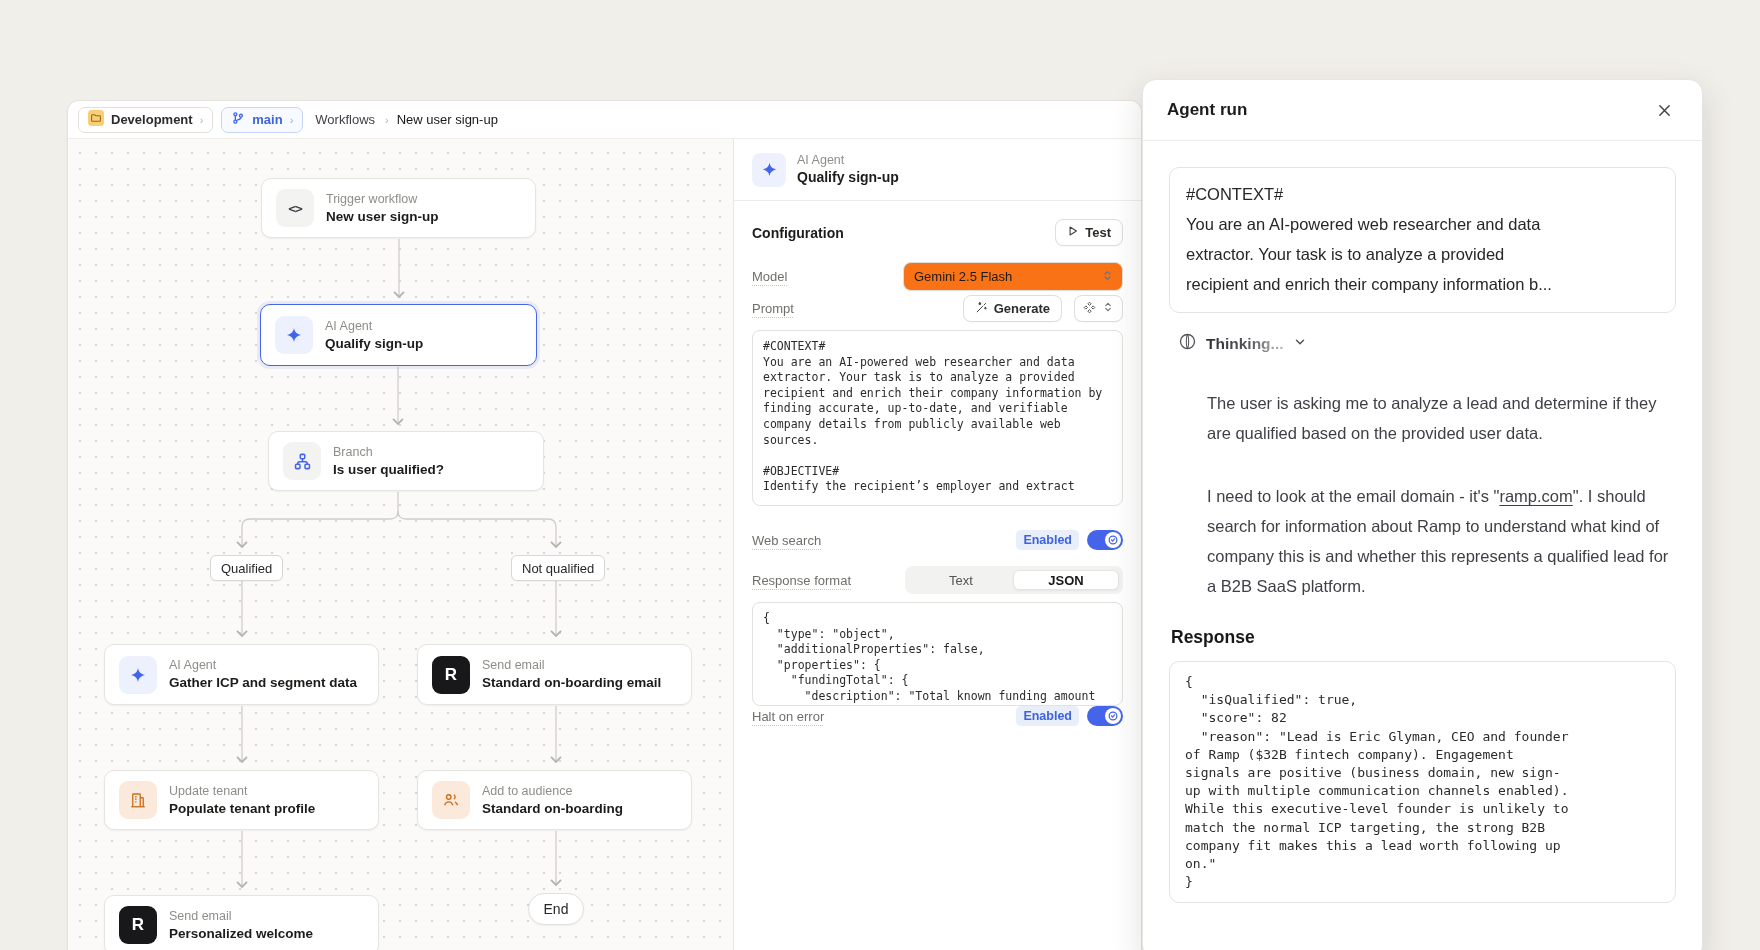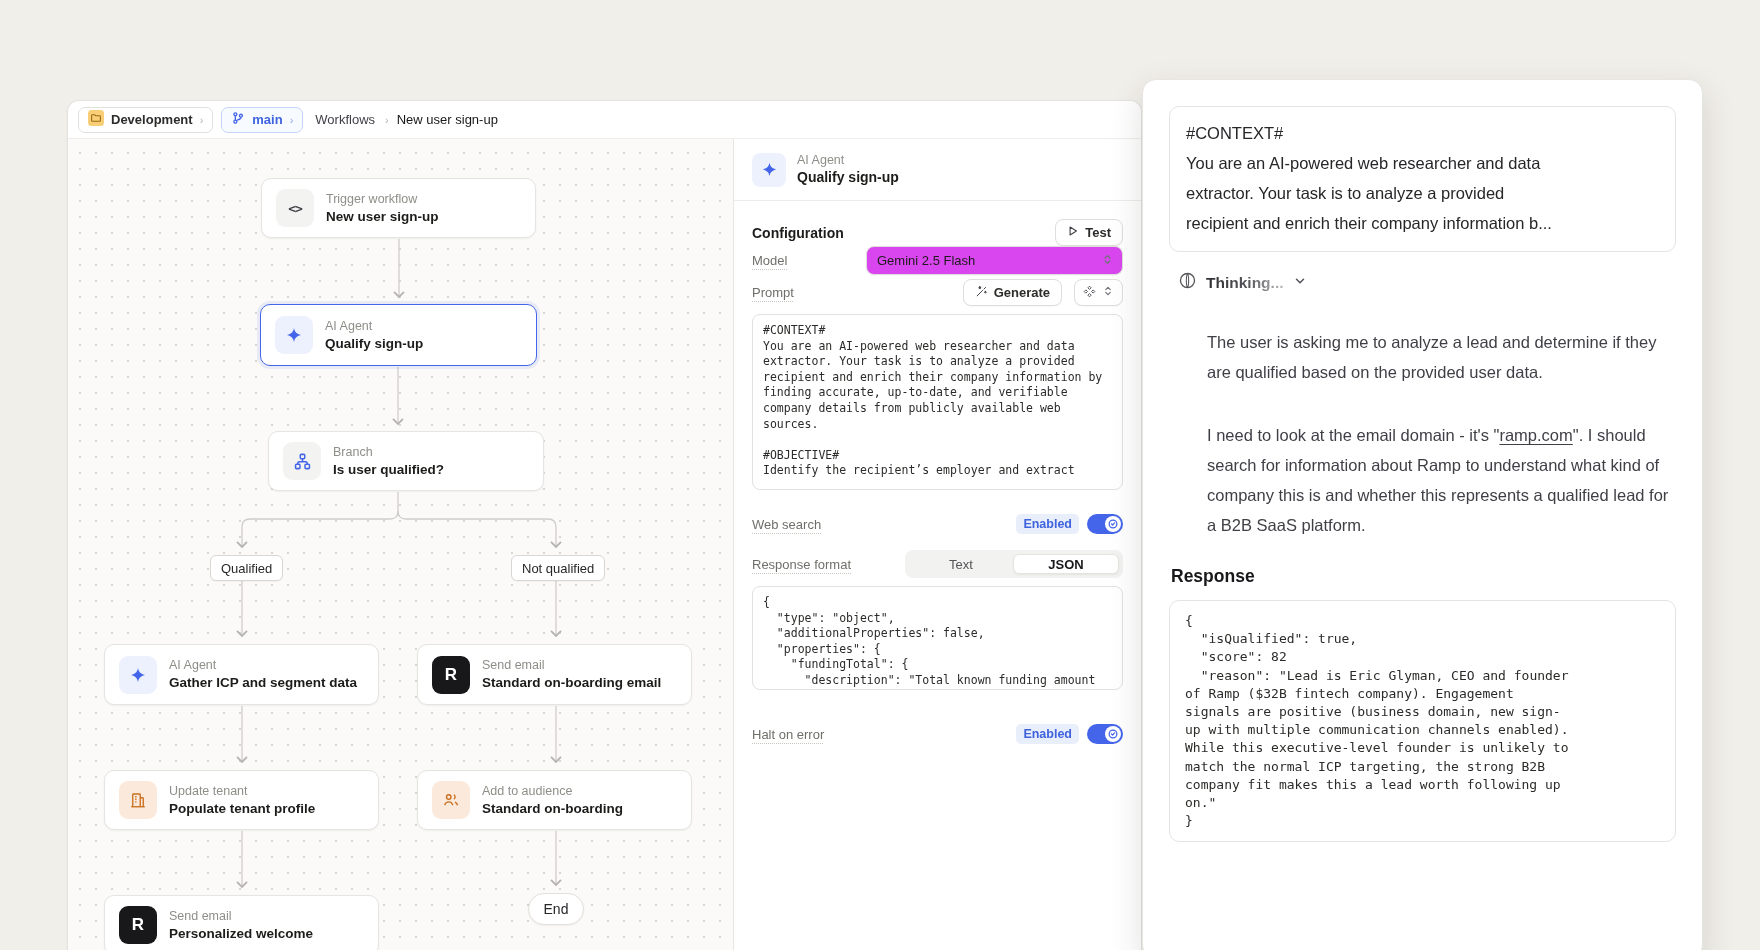--- a/index.html
+++ b/index.html
@@ -89,38 +89,38 @@
   .btn{
     display:inline-flex; align-items:center; gap:6px; height:27px; padding:0 11px;
     background:#fff; border:1px solid #e0dedb; border-radius:8px;
     font-size:13px; font-weight:550; color:#2b2b29; cursor:pointer;
     box-shadow:0 1px 1px rgba(0,0,0,.03);
   }
   .field-label{
     font-size:13px; color:#6f6f6a;
     text-decoration:underline dotted #c9c7c2; text-underline-offset:4px; text-decoration-thickness:1px;
   }
-  .model-row{ }
+  .model-row{ margin-top:16px; }
   .select{
-    width:257px; height:29px; display:flex; align-items:center; justify-content:space-between;
-    border:1px solid #e0dedb; border-radius:8px; padding:0 8px 0 10px; background:#d946ef;
+    width:220px; height:29px; display:flex; align-items:center; justify-content:space-between;
+    border:1px solid #e0dedb; border-radius:8px; padding:0 8px 0 10px; background:#f97316;
     font-size:13px; color:#1c1c1a; cursor:pointer; box-shadow:0 1px 1px rgba(0,0,0,.03);
   }
   .prompt-row{ margin-top:4px; }
   .btn-group{ display:flex; gap:12px; }
   .codebox{
     margin-top:8px; width:100%; border:1px solid #e3e1dd; border-radius:8px; background:#fff;
     font-family:"DejaVu Sans Mono",monospace; font-size:11.5px; line-height:15.6px; color:#2b2b29;
     padding:8px 10px; white-space:pre-wrap; overflow:hidden;
   }
   .prompt-box{ height:176px; }
   .schema-box{ height:104px; }
   .toggle-row{ margin-top:24px; }
   .fmt-row{ margin-top:16px; }
-  .halt-row{ margin-top:34px; }
+  .halt-row{ margin-top:0; }
   .toggle-group{ display:flex; align-items:center; gap:8px; }
   .enabled-pill{
     background:#e9eefb; color:#3e63dd; font-size:12.5px; font-weight:550;
     border-radius:5px; padding:3px 7px;
   }
   .toggle{ width:36px; height:20px; border-radius:10px; background:#4465e9; position:relative; cursor:pointer; }
   .toggle .knob{
     position:absolute; right:2px; top:2px; width:16px; height:16px; border-radius:50%;
     background:#fff; display:flex; align-items:center; justify-content:center;
   }
@@ -457,20 +457,28 @@
               </div>
             </div>
           </div>
         </div>
       </div>
     </div>
   </div>
 </div>
 
 <div class="agent-panel">
+  <div class="agent-header">
+    <span class="agent-title">Agent run</span>
+    <div class="icon-btn">
+      <svg width="15" height="15" viewBox="0 0 16 16" stroke="#3f3f46" stroke-width="1.5" stroke-linecap="round">
+          <path d="M3 3l10 10M13 3 3 13"></path>
+        </svg>
+    </div>
+  </div>
 
   <div class="agent-content">
     <div class="context-card">#CONTEXT#
 You are an AI-powered web researcher and data
 extractor. Your task is to analyze a provided
 recipient and enrich their company information b...</div>
 
     <div class="thinking-row">
       <span>
         <svg width="19" height="19" viewBox="0 0 20 20" fill="none" stroke="#55555a" stroke-width="1.4" stroke-linecap="round">

